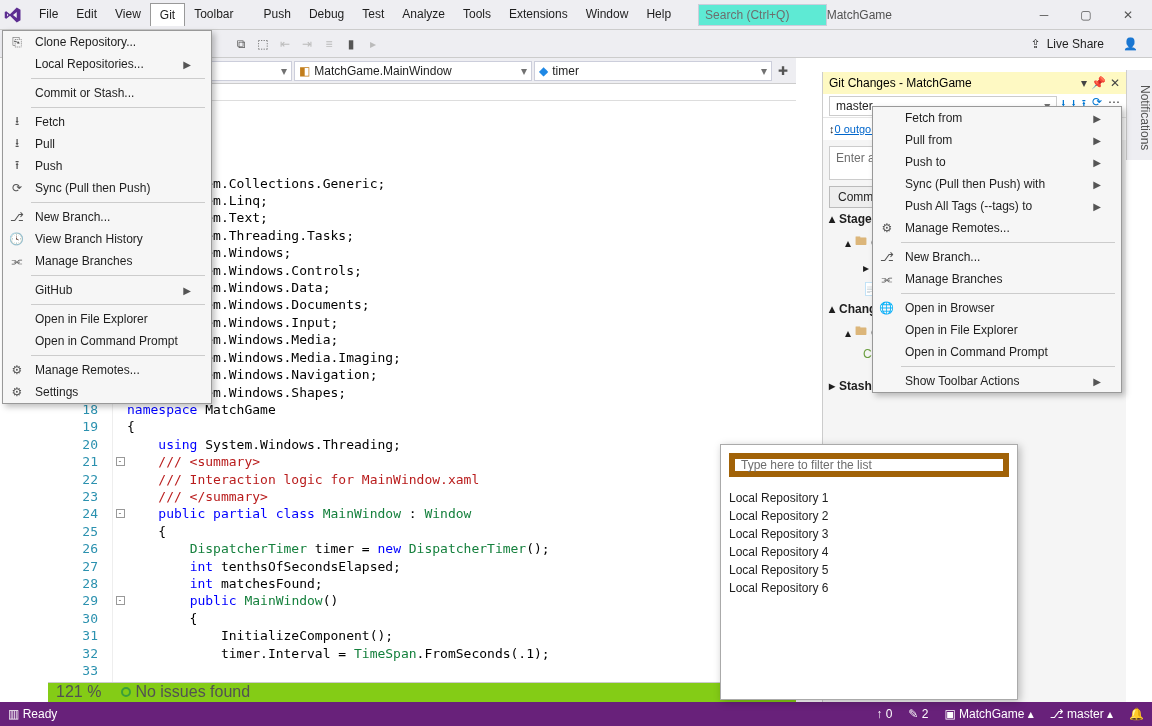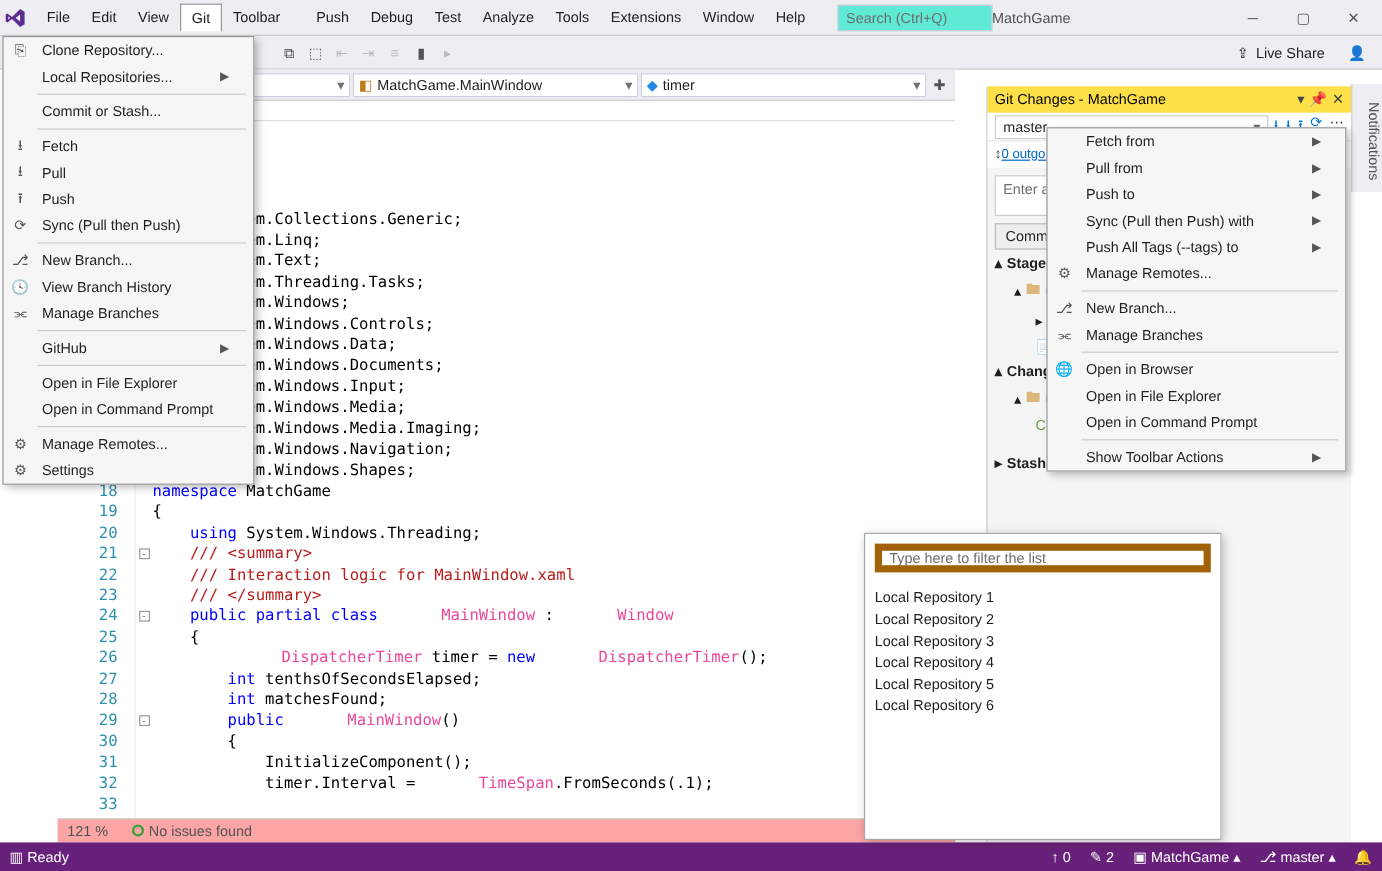--- a/index.html
+++ b/index.html
@@ -22,26 +22,26 @@
 .nav-combo .caret { margin-left:auto; color:#717171; }
 .icon-orange { color:#c27d1a; }
 .icon-blue { color:#1e88e5; }
 .gutter { width:65px; background:#fff; text-align:right; color:#2b91af; border-right:1px solid #eee; padding-top:4px; font-family:Consolas,monospace; font-size:13px; line-height:17.4px; }
 .gutter div { padding-right:14px; }
 .fold-col { width:14px; padding-top:4px; font-family:Consolas,monospace; font-size:10px; color:#888; line-height:17.4px; }
 .fold-col div { height:17.4px; display:flex; align-items:center; justify-content:center; }
 .fold-box { width:9px; height:9px; border:1px solid #999; display:flex; align-items:center; justify-content:center; font-size:8px; color:#666; }
 .code { flex:1; padding-top:4px; font-family:Consolas,monospace; font-size:13px; line-height:17.4px; white-space:pre; color:#000; overflow:hidden; position:relative; }
 .kw { color:#0000ff; }
-.typ { color:#ec4899;margin-left:45px; }
+.typ { color:#15803d; }
 .com { color:#b91c1c; }
 .cursor-bar { position:absolute; left:0; top:calc(4px + 17.4px * 7); width:4px; height:17.4px; background:#f5e500; }
 .ok-dot { width:10px; height:10px; border-radius:50%; border:2px solid #3a9f3a; display:inline-block; margin-right:4px; }
 .git-panel { position:absolute; right:26px; top:-12px; width:304px; bottom:0; background:#f5f5f5; border-left:1px solid #ccc; display:flex; flex-direction:column; }
-.panel-title { height:22px; background:#fde047; display:flex; align-items:center; padding:0 6px; color:#000; gap:20px; }
+.panel-title { height:22px; background:#fef9c3; display:flex; align-items:center; padding:0 6px; color:#000; gap:20px; }
 .panel-title .tools { margin-left:auto; display:flex; gap:4px; color:#444; }
 .branch-row { height:24px; display:flex; align-items:center; padding:0 6px; gap:4px; background:#fff; border-bottom:1px solid #e5e5e5; }
 .branch-combo { flex:1; border:1px solid #ccc; height:20px; display:flex; align-items:center; padding:0 6px; }
 .branch-icons { display:flex; gap:6px; color:#0078d4; }
 .og-row { height:22px; display:flex; align-items:center; padding:0 6px; background:#fff; font-size:11px; }
 .og-link { color:#0066cc; text-decoration:underline; }
 .msg-box { margin:6px; height:34px; border:1px solid #ccc; background:#fff; color:#6d6d6d; padding:4px 6px; font-size:12px; }
 .commit-bar { display:flex; padding:0 6px; gap:4px; }
 .commit-btn { border:1px solid #bbb; background:#eee; padding:2px 8px; height:22px; display:flex; align-items:center; }
 .section-hdr { padding:4px 6px; font-weight:600; color:#1e1e1e; display:flex; align-items:center; gap:4px; }
@@ -213,21 +213,21 @@
       <div></div>
       <div></div>
       <div></div>
       <div></div>
     </div>
   <div class="code" id="code">
     <div class="cursor-bar"></div>
   <div>          ;</div><div><span class="kw">using</span> System.Collections.Generic;</div><div><span class="kw">using</span> System.Linq;</div><div><span class="kw">using</span> System.Text;</div><div><span class="kw">using</span> System.Threading.Tasks;</div><div><span class="kw">using</span> System.Windows;</div><div><span class="kw">using</span> System.Windows.Controls;</div><div><span class="kw">using</span> System.Windows.Data;</div><div><span class="kw">using</span> System.Windows.Documents;</div><div><span class="kw">using</span> System.Windows.Input;</div><div><span class="kw">using</span> System.Windows.Media;</div><div><span class="kw">using</span> System.Windows.Media.Imaging;</div><div><span class="kw">using</span> System.Windows.Navigation;</div><div><span class="kw">using</span> System.Windows.Shapes;</div><div></div><div></div><div><span class="kw">namespace</span> MatchGame</div><div>{</div><div>    <span class="kw">using</span> System.Windows.Threading;</div><div></div><div>    <span class="com">/// &lt;summary&gt;</span></div><div>    <span class="com">/// Interaction logic for MainWindow.xaml</span></div><div>    <span class="com">/// &lt;/summary&gt;</span></div><div>    <span class="kw">public partial class</span> <span class="typ">MainWindow</span> : <span class="typ">Window</span></div><div>    {</div><div>        <span class="typ">DispatcherTimer</span> timer = <span class="kw">new</span> <span class="typ">DispatcherTimer</span>();</div><div>        <span class="kw">int</span> tenthsOfSecondsElapsed;</div><div>        <span class="kw">int</span> matchesFound;</div><div>        <span class="kw">public</span> <span class="typ">MainWindow</span>()</div><div>        {</div><div>            InitializeComponent();</div><div></div><div>            timer.Interval = <span class="typ">TimeSpan</span>.FromSeconds(.1);</div></div>
 </div>
 
-<div style="position:absolute;left:48px;right:356px;bottom:24px;height:20px;background:#fca5a5;border-top:1px solid #ccc;display:flex;align-items:center;padding:0 8px;font-size:12px;color:#525252;gap:20px">
+<div style="position:absolute;left:48px;right:356px;bottom:24px;height:20px;background:#84cc16;border-top:1px solid #ccc;display:flex;padding:0 8px;font-size:16px;color:#525252;gap:20px">
   <span>121 %</span>
   <span><span class="ok-dot"></span><span>No issues found</span></span>
   <span style="margin-left:auto">Ln: 16</span>
 </div>
 
 <div class="drop-menu" id="git-menu">
     <div class="mi">
       <span class="mi-icon">⎘</span>
       <span>Clone Repository...</span>
     </div>

